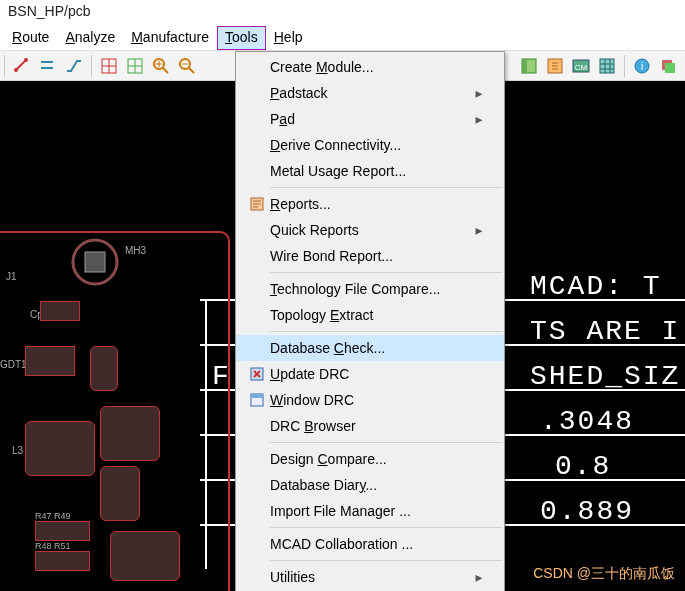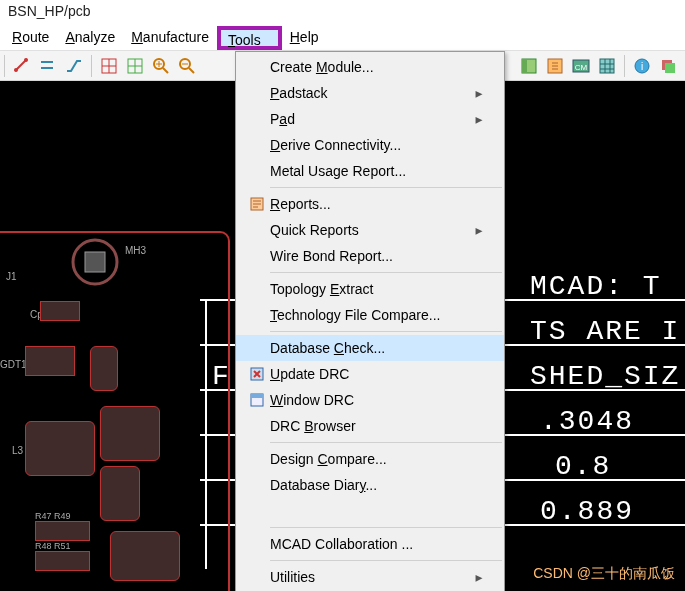--- a/index.html
+++ b/index.html
@@ -1,20 +1,20 @@
 <!DOCTYPE html>
 <html><head>
 <meta charset="utf-8">
 <style>
   * { box-sizing: border-box; font-family: "Segoe UI", Tahoma, sans-serif; }
   body { margin: 0; width: 685px; height: 591px; overflow: hidden; background:#000; position:relative; }
   .title-bar { height:26px; background:#fff; padding:3px 8px 0 8px; font-size:14px; color:#222; }
   .menu-bar { height:25px; background:#fff; padding:0 4px; display:flex; border-bottom:1px solid #e0e0e0;}
   .menu-item { padding:3px 8px 4px 8px; font-size:14px; cursor:default; }
-  .menu-item.open { background:#cde8ff; border:4px solid #a21caf; padding:2px 17px 3px 7px; }
+  .menu-item.open { background:#cde8ff; border:1px solid #a21caf; padding:2px 7px 3px 7px; }
   .mn { text-decoration: underline; }
   .toolbar { height:30px; background:#f4f4f4; display:flex; align-items:center; border-bottom:1px solid #d5d5d5; position:relative; }
   .tb-sep { width:1px; height:22px; background:#c8c8c8; margin:0 4px; }
   .tb-btn { width:22px; height:22px; margin:0 2px; display:flex; align-items:center; justify-content:center; }
   .tb-btn svg { display:block; }
   .canvas { position:absolute; left:0; top:81px; right:0; bottom:0; background:#000; overflow:hidden;}
   .pcb-text { position:absolute; font-family: "Courier New", monospace; color:#fff; font-size:28px; letter-spacing:2px; white-space:pre; }
   .pcb-line { position:absolute; background:#fff; }
   .dropdown { position:absolute; left:235px; top:51px; width:270px; background:#f0f0f0; border:1px solid #999; box-shadow:2px 2px 4px rgba(0,0,0,.25); z-index:20; padding:2px 0;}
   .dd-item { height:26px; display:flex; align-items:center; font-size:14px; padding:0 20px 0 8px; cursor:default; }
@@ -222,26 +222,26 @@
       <span class="dd-sub">▸</span>
     </div>
   <div class="dd-item">
       <span class="dd-icon"></span>
       <span class="dd-label">Wire Bond Report...</span>
       <span class="dd-sub"></span>
     </div>
   <div class="dd-sep"></div>
   <div class="dd-item">
       <span class="dd-icon"></span>
+      <span class="dd-label"><span class="mn">T</span>echnology File Compare...</span>
+      <span class="dd-sub"></span>
+    </div>
+  <div class="dd-item">
+      <span class="dd-icon"></span>
       <span class="dd-label">Topology <span class="mn">E</span>xtract</span>
-      <span class="dd-sub"></span>
-    </div>
-  <div class="dd-item">
-      <span class="dd-icon"></span>
-      <span class="dd-label"><span class="mn">T</span>echnology File Compare...</span>
       <span class="dd-sub"></span>
     </div>
   <div class="dd-sep"></div>
   <div class="dd-item highlight">
       <span class="dd-icon"></span>
       <span class="dd-label">Database <span class="mn">C</span>heck...</span>
       <span class="dd-sub"></span>
     </div>
   <div class="dd-item">
       <span class="dd-icon">
@@ -274,20 +274,21 @@
       <span class="dd-label">Design <span class="mn">C</span>ompare...</span>
       <span class="dd-sub"></span>
     </div>
   <div class="dd-item">
       <span class="dd-icon"></span>
       <span class="dd-label">Database Diar<span class="mn">y</span>...</span>
       <span class="dd-sub"></span>
     </div>
   <div class="dd-item">
       <span class="dd-icon"></span>
+      <span class="dd-label">Import File Manager ...</span>
       <span class="dd-sub"></span>
     </div>
   <div class="dd-sep"></div>
   <div class="dd-item">
       <span class="dd-icon"></span>
       <span class="dd-label">MCAD Collaboration ...</span>
       <span class="dd-sub"></span>
     </div>
   <div class="dd-sep"></div>
   <div class="dd-item">

